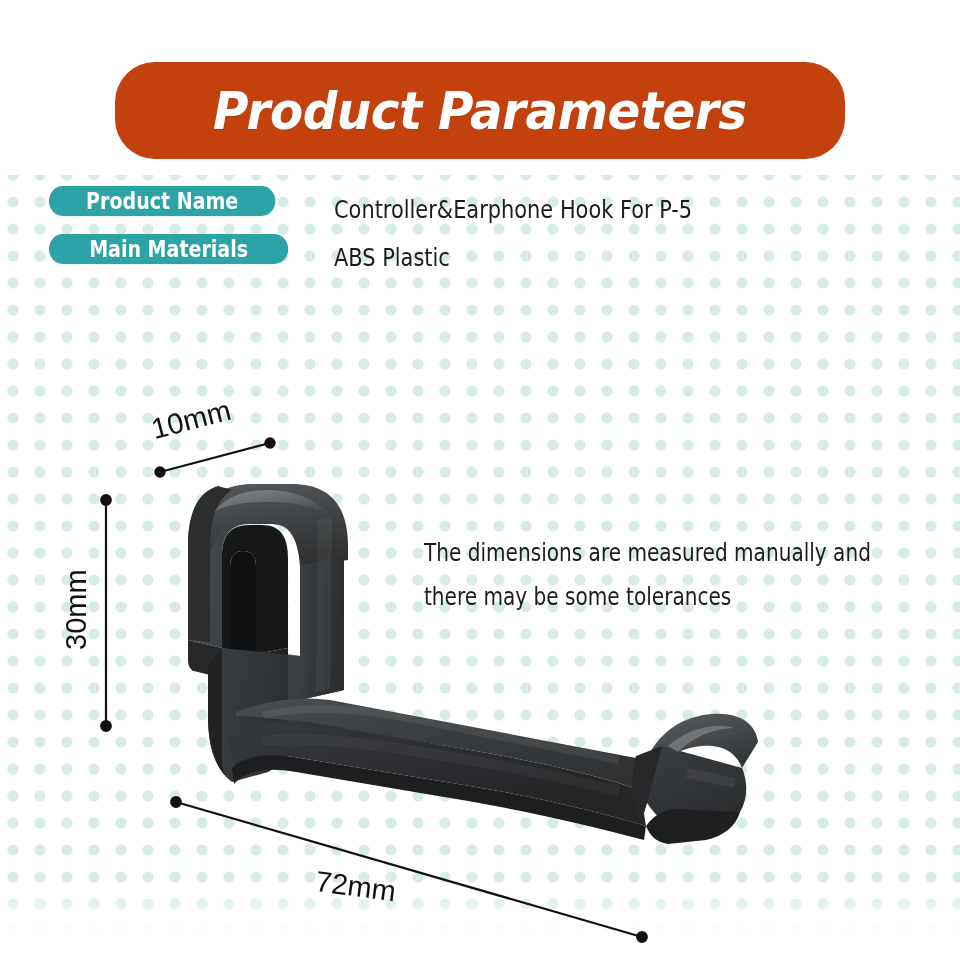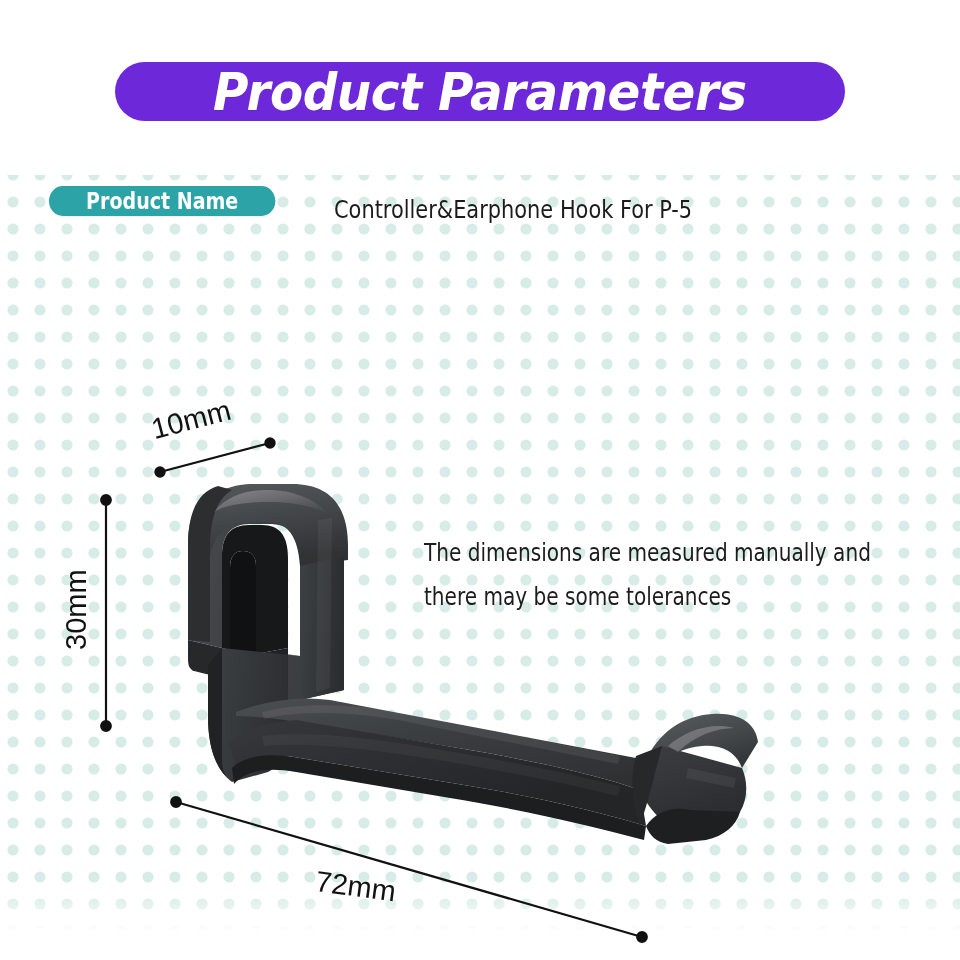--- a/index.html
+++ b/index.html
@@ -41,22 +41,22 @@
     z-index: 1;
     pointer-events: none;
   }
 
   
   #title-banner {
     position: absolute;
     left: 115px;
     top: 62px;
     width: 730px;
-    height: 59px;
-    background: #6d28d9;
+    height: 97px;
+    background: #c2410c;
     border-radius: 40px;
     z-index: 5;
     display: flex;
     align-items: center;
     justify-content: center;
   }
   #title-text {
     color: #ffffff;
     font-family: "DejaVu Sans", sans-serif;
     font-weight: bold;
@@ -205,20 +205,24 @@
   </div>
 
   <div id="spec-table">
 
     <div class="spec-row">
       <div class="spec-label w1">Product Name</div>
       <div class="spec-value">Controller&amp;Earphone Hook For P-5</div>
     </div>
 
 
+    <div class="spec-row">
+      <div class="spec-label w3">Main Materials</div>
+      <div class="spec-value">ABS Plastic</div>
+    </div>
 
 
   </div>
 
   <div id="tolerance-note">The dimensions are measured manually and there may be some tolerances</div>
 
   <svg id="product-svg" viewBox="0 0 960 960" xmlns="http://www.w3.org/2000/svg">
     <defs>
       <linearGradient id="gTopFace" x1="0" y1="0" x2="0.25" y2="1">
         <stop offset="0%" stop-color="#56595c"></stop>

